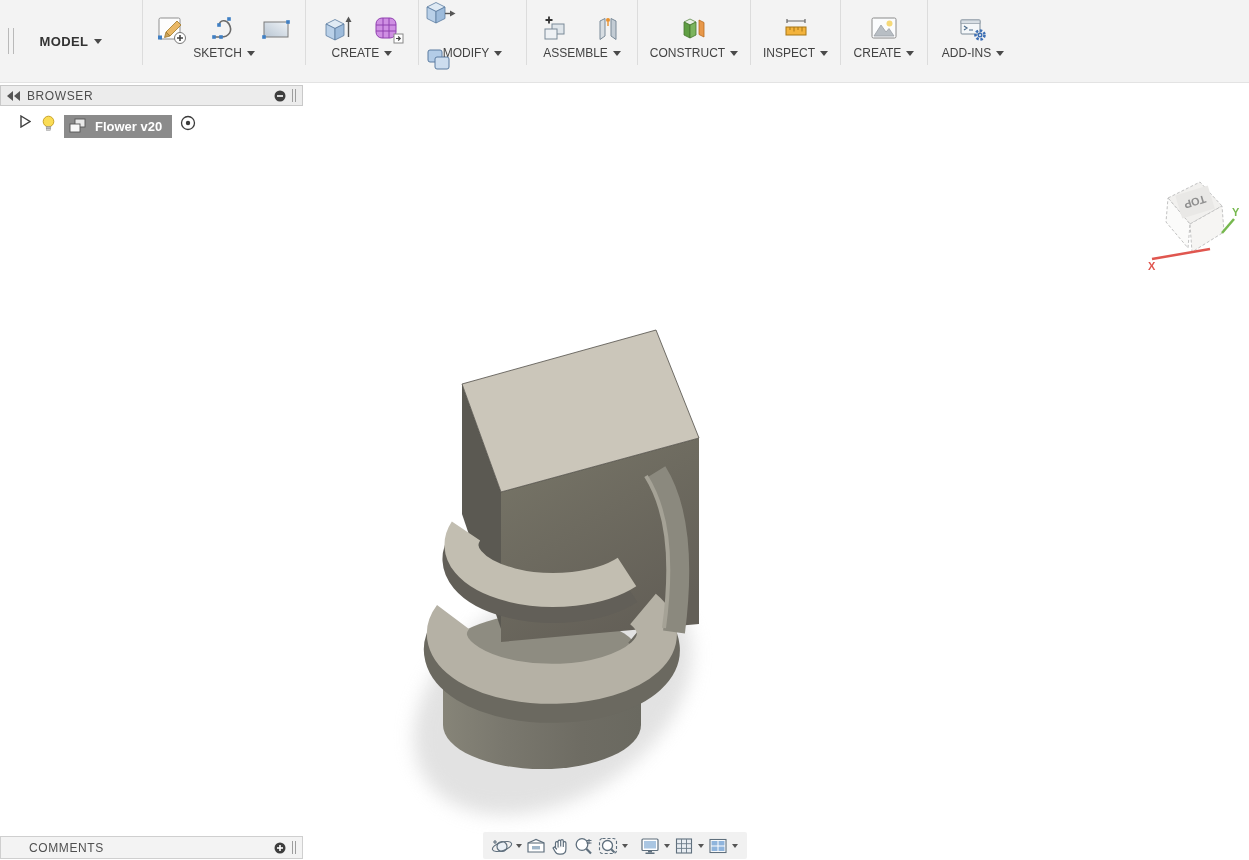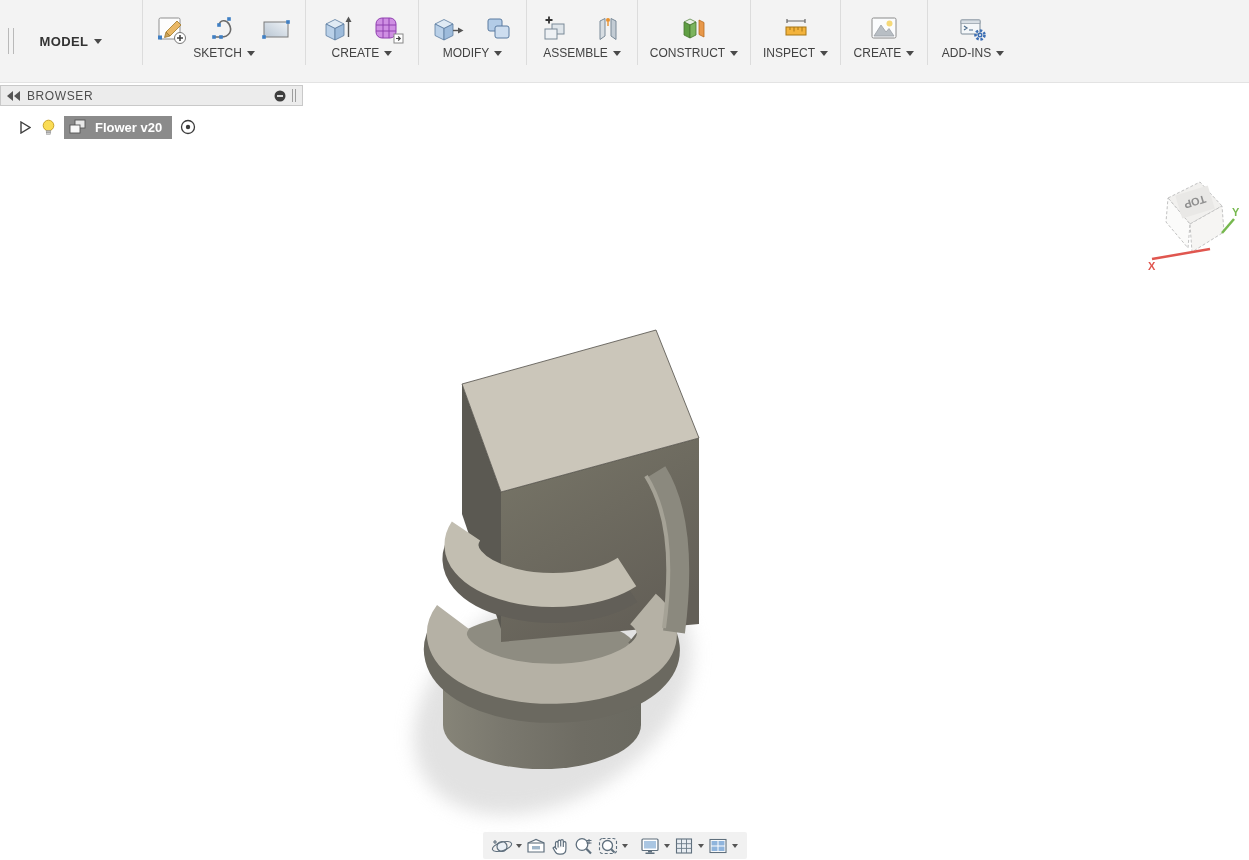--- a/index.html
+++ b/index.html
@@ -13,21 +13,21 @@
   .tb-grip { position:absolute; left:8px; top:28px; width:6px; height:26px;
              border-left:1px solid #b9b9b9; border-right:1px solid #b9b9b9; cursor:grab; }
   .tb-model { width:142px; height:83px; display:flex; align-items:center; justify-content:center; }
   .tb-model-btn { display:flex; align-items:center; gap:6px; font-size:13px; font-weight:bold;
                   color:#333; letter-spacing:0.4px; cursor:pointer; padding:6px 8px; }
   .tb-group { position:relative; height:65px; border-left:1px solid #dcdcdc;
               display:flex; justify-content:center; align-items:flex-start;
               padding-top:7px; gap:12px; }
   .tb-group.g-sketch    { width:163px; }
   .tb-group.g-create    { width:113px; }
-  .tb-group.g-modify    { width:108px; }
+  .tb-group.g-modify    { width:108px;flex-direction:column; }
   .tb-group.g-assemble  { width:111px;text-align:center; }
   .tb-group.g-construct { width:113px; }
   .tb-group.g-inspect   { width:90px;  }
   .tb-group.g-insert    { width:87px;  }
   .tb-group.g-make      { width:70px;  }
   .tb-group.g-addins    { width:91px;  }
   .tb-group.g-select    { width:112px; gap:8px; }
   .tb-btn { width:40px; height:44px; display:flex; align-items:center; justify-content:center;
             cursor:pointer; border-radius:2px; }
   .tb-btn.active { width:44px; height:44px; background:#1897d5; }
@@ -37,21 +37,21 @@
   .caret { width:0; height:0; border-left:4px solid transparent; border-right:4px solid transparent;
            border-top:5px solid #4a4a4a; display:inline-block; }
 
   
   #browser { position:absolute; left:0; top:85px; width:303px; }
   .panel-bar { height:21px; background:#ececec; border:1px solid #c9c9c9;
                display:flex; align-items:center; padding:0 6px; }
   .panel-title { font-size:12px; color:#4f4f4f; letter-spacing:0.6px; margin-left:6px; flex:1; }
   .panel-grip { width:4px; height:13px; border-left:1px solid #9d9d9d;
                 border-right:1px solid #9d9d9d; margin-left:6px; cursor:grab; }
-  .browser-row { display:flex; align-items:center; margin:9px 0 2px 20px; height:24px; }
+  .browser-row { display:flex; margin:9px 0 2px 20px; height:24px; }
   .tree-arrow { font-size:13px; color:#3f3f3f; cursor:pointer; margin-right:10px; }
   .row-highlight { display:flex; align-items:center; background:#8b8b8b; height:23px;
                    padding:0 10px 0 4px; margin-left:8px; cursor:pointer; }
   .row-label { color:#fff; font-weight:bold; font-size:13px; margin-left:8px; }
   .radio-btn { margin-left:8px; cursor:pointer; display:flex; }
 
   
   #comments { position:absolute; left:0; top:836px; width:303px; height:23px;
               background:#f3f3f3; border:1px solid #cfcfcf; display:flex;
               align-items:center; padding:0 6px; }
@@ -353,20 +353,29 @@
       </div>
       <span class="radio-btn">
         <svg width="16" height="16" viewBox="0 0 16 16">
           <circle cx="8" cy="8" r="6.5" fill="#fff" stroke="#3a3a3a" stroke-width="1.3"></circle>
           <circle cx="8" cy="8" r="2.2" fill="#3a3a3a"></circle>
         </svg>
       </span>
     </div>
   </div>
 
+  <div id="comments">
+    <span class="panel-title">COMMENTS</span>
+    <svg width="12" height="12" viewBox="0 0 12 12">
+      <circle cx="6" cy="6" r="5.5" fill="#3e3e3e"></circle>
+      <rect x="3" y="5.2" width="6" height="1.6" fill="#fff"></rect>
+      <rect x="5.2" y="3" width="1.6" height="6" fill="#fff"></rect>
+    </svg>
+    <span class="panel-grip"></span>
+  </div>
 
   <div id="navbar">
     <div class="nav-btn">
       <svg width="22" height="22" viewBox="0 0 22 22">
         <circle cx="11" cy="11.5" r="5" fill="#eaf0f6" stroke="#5f6f7d" stroke-width="1.2"></circle>
         <ellipse cx="11" cy="11.5" rx="10" ry="4.2" fill="none" stroke="#5f6f7d" stroke-width="1.1" transform="rotate(-18 11 11.5)"></ellipse>
         <path d="M4,5 v4 M2,7 h4" stroke="#5f6f7d" stroke-width="1.1"></path>
       </svg>
     </div>
     <div class="nav-caret">

